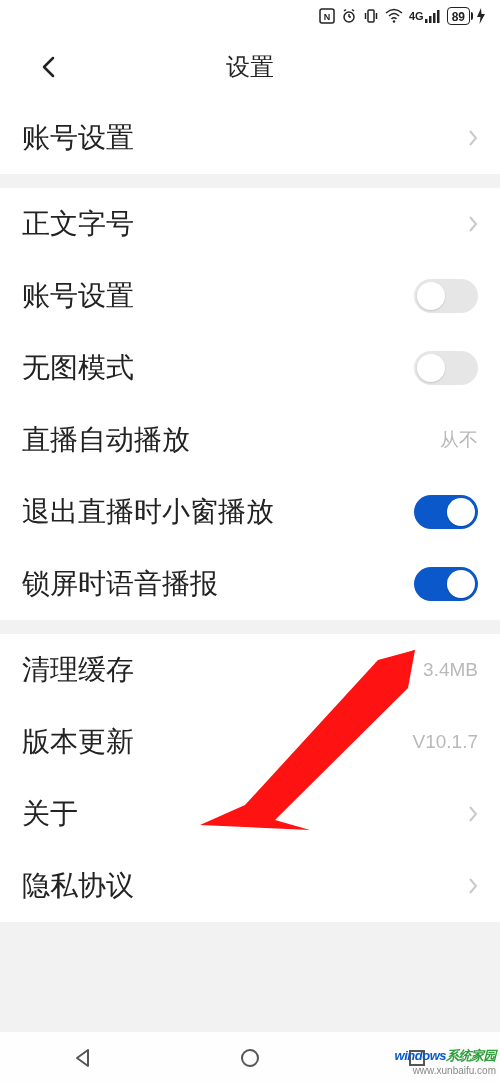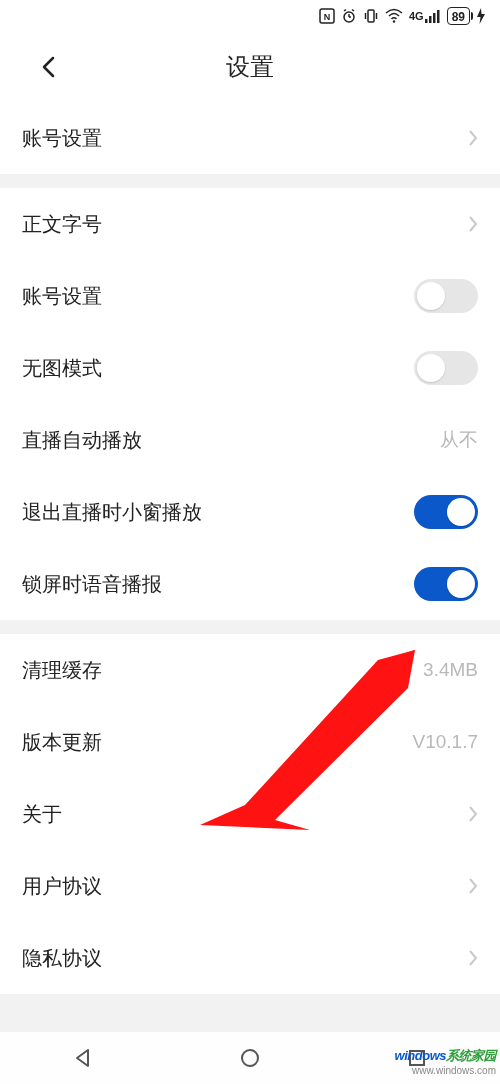--- a/index.html
+++ b/index.html
@@ -63,21 +63,21 @@
     .group { background: #701a75; }
     .group + .group { margin-top: 14px; }
     .row {
       height: 72px;
       display: flex;
       align-items: center;
       justify-content: space-between;
       padding: 0 22px;
       background: #fff;
     }
-    .row-label { font-size: 20px; color: #222; }
+    .row-label { font-size: 28px; color: #222; }
     .row-value { font-size: 19px; color: #b9b9b9; }
     .chevron { width: 10px; height: 16px; opacity: 0.35; }
     .toggle {
       width: 64px;
       height: 34px;
       border-radius: 17px;
       position: relative;
       flex-shrink: 0;
     }
     .toggle .knob {
@@ -242,26 +242,20 @@
   <div class="row">
     <span class="row-label">清理缓存</span>
     <span class="row-value">3.4MB</span>
   </div>
   <div class="row">
     <span class="row-label">版本更新</span>
     <span class="row-value">V10.1.7</span>
   </div>
   <div class="row">
     <span class="row-label">关于</span>
-    <svg class="chevron" viewBox="0 0 10 16">
-        <path d="M2 1 L8 8 L2 15" fill="none" stroke="#666" stroke-width="2"></path>
-      </svg>
-  </div>
-  <div class="row">
-    <span class="row-label">用户协议</span>
     <svg class="chevron" viewBox="0 0 10 16">
         <path d="M2 1 L8 8 L2 15" fill="none" stroke="#666" stroke-width="2"></path>
       </svg>
   </div>
   <div class="row">
     <span class="row-label">隐私协议</span>
     <svg class="chevron" viewBox="0 0 10 16">
         <path d="M2 1 L8 8 L2 15" fill="none" stroke="#666" stroke-width="2"></path>
       </svg>
   </div>
@@ -275,21 +269,21 @@
     </linearGradient>
   </defs>
   <path d="M 30 195 L 75 175 L 208 30 L 245 20 L 238 58 L 105 190 L 140 200 Z" fill="#ff1212"></path>
   <path d="M 245 20 L 205 33 L 232 60 Z" fill="#ff1212"></path>
 </svg>
 
 <div class="watermark">
   <div class="wm-top">
     <span>windows</span><span class="green">系统家园</span>
   </div>
-  <div class="wm-sub">www.windows.com</div>
+  <div class="wm-sub">www.xunbaifu.com</div>
 </div>
 
 <div class="nav-bar">
   <div class="nav-btn">
     <svg width="22" height="22" viewBox="0 0 22 22">
         <path d="M16 3 L5 11 L16 19 Z" fill="none" stroke="#555" stroke-width="2" stroke-linejoin="round"></path>
       </svg>
   </div>
   <div class="nav-btn">
     <svg width="22" height="22" viewBox="0 0 22 22">

